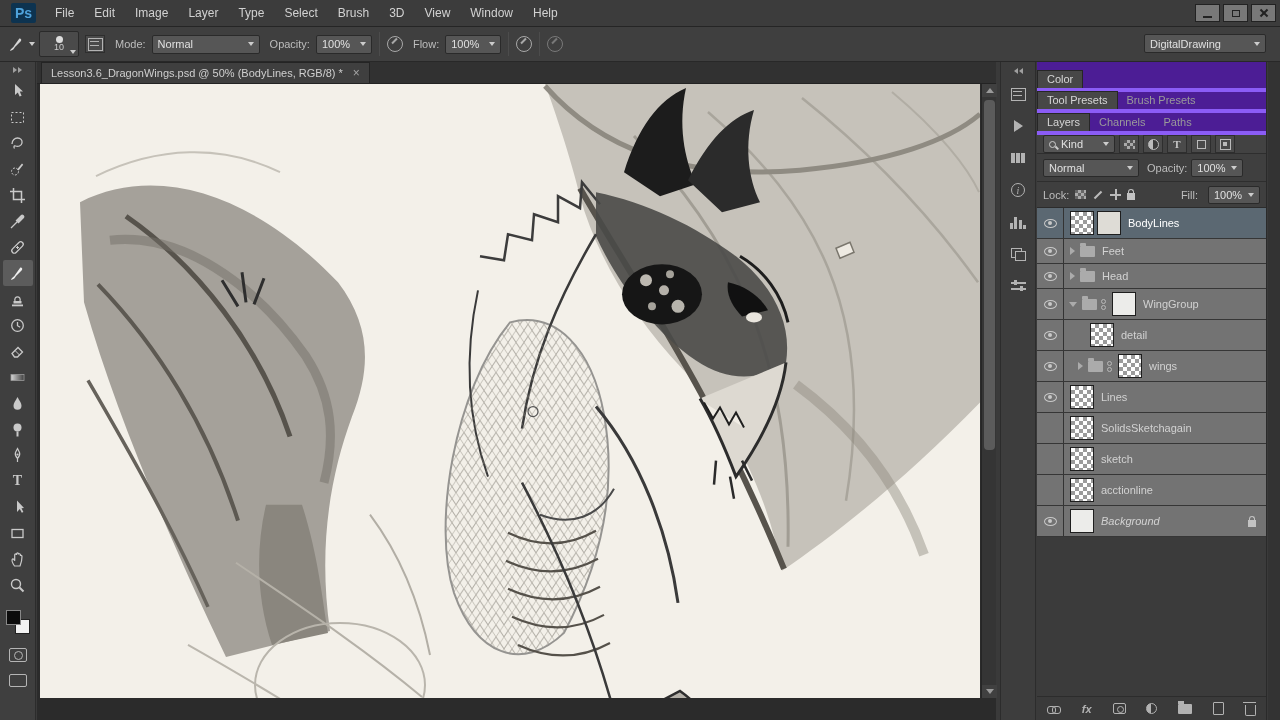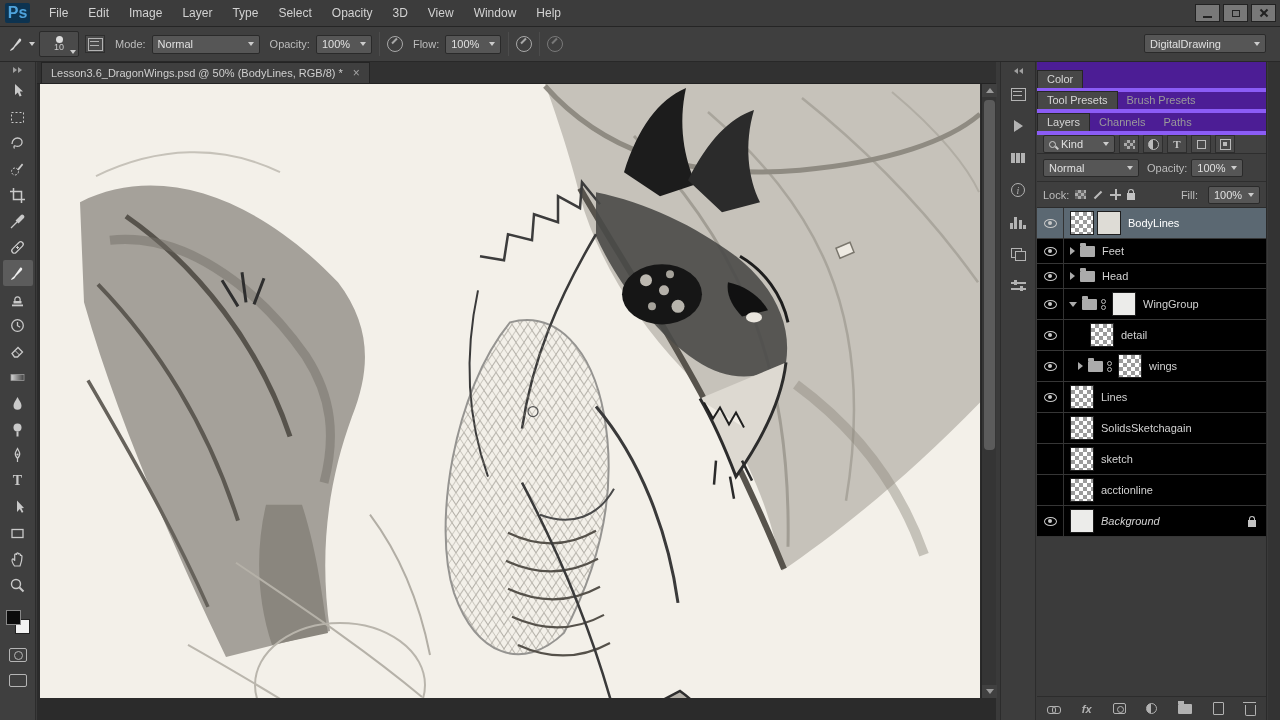--- a/index.html
+++ b/index.html
@@ -3,22 +3,22 @@
 <meta charset="utf-8">
 <style>
   html,body{margin:0;padding:0;background:#222;}
   *{box-sizing:border-box;}
   .app{position:relative;width:1280px;height:720px;background:#3a3a3a;overflow:hidden;
        font-family:"Liberation Sans",sans-serif;font-size:12px;color:#d4d4d4;-webkit-font-smoothing:antialiased;}
 
   
   .menubar{position:absolute;top:0;left:0;width:1280px;height:27px;background:#3c3c3c;
            border-bottom:1px solid #252525;display:flex;align-items:center;}
-  .ps-logo{width:25px;height:20px;margin:0 9px 0 5px;background:#0d3350;color:#4fa3dc;font-weight:bold;
-           font-size:16px;display:flex;align-items:center;justify-content:center;border-radius:2px;}
+  .ps-logo{width:25px;height:20px;margin:0 9px 0 11px;background:#0d3350;color:#4fa3dc;font-weight:bold;
+           font-size:14px;display:flex;align-items:center;justify-content:center;border-radius:2px;}
   .menu-item{padding:0 10px;line-height:27px;color:#d2d2d2;cursor:default;}
   .win-controls{margin-left:auto;display:flex;gap:3px;margin-right:4px;}
   .win-btn{width:25px;height:18px;background:#787878;border:1px solid #222;display:flex;align-items:center;justify-content:center;}
   .glyph-min{width:9px;height:2px;background:#222;margin-top:8px;}
   .glyph-restore{width:8px;height:7px;border:1.5px solid #222;position:relative;}
   .glyph-close{position:relative;width:10px;height:10px;}
   .glyph-close::before,.glyph-close::after{content:"";position:absolute;left:4px;top:0;width:2px;height:10px;background:#222;}
   .glyph-close::before{transform:rotate(45deg);}.glyph-close::after{transform:rotate(-45deg);}
 
   
@@ -133,21 +133,21 @@
   .li-brush{width:12px;height:12px;position:relative;}
   .li-brush::after{content:"";position:absolute;left:1px;top:5px;width:10px;height:2px;background:#bbb;transform:rotate(-45deg);}
   .li-move{width:11px;height:11px;position:relative;}
   .li-move::before{content:"";position:absolute;left:5px;top:0;width:1.5px;height:11px;background:#bbb;}
   .li-move::after{content:"";position:absolute;left:0;top:5px;width:11px;height:1.5px;background:#bbb;}
   .li-lock,.bg-lock{width:8px;height:7px;background:#c3c3c3;position:relative;margin-top:4px;}
   .li-lock::before,.bg-lock::before{content:"";position:absolute;top:-4px;left:1px;width:4px;height:4px;
       border:1.5px solid #c3c3c3;border-bottom:none;border-radius:3px 3px 0 0;}
 
   .layers-list{flex:none;}
-  .layer-row{display:flex;align-items:center;height:31px;background:#000000;border-bottom:1px solid #363636;}
+  .layer-row{display:flex;align-items:center;height:31px;background:#737373;border-bottom:1px solid #363636;}
   .layer-row.sm{height:25px;}
   .layer-row.selected{background:#5b6872;}
   .eye-cell{width:27px;align-self:stretch;display:flex;align-items:center;justify-content:center;
             border-right:1px solid #333;flex:none;}
   .eye{width:13px;height:9px;position:relative;display:inline-block;}
   .eye::before{content:"";position:absolute;inset:0;border:1px solid #c8c8c8;border-radius:50%;}
   .eye::after{content:"";position:absolute;left:4px;top:2px;width:4px;height:4px;background:#c8c8c8;border-radius:50%;}
   .thumb{width:24px;height:24px;border:1px solid #1e1e1e;flex:none;margin-left:6px;}
   .thumb.checker{background-image:
      linear-gradient(45deg,#9b9b9b 25%,transparent 25%,transparent 75%,#9b9b9b 75%),
@@ -187,21 +187,21 @@
 <div class="app">
 
   <div class="menubar">
     <div class="ps-logo">Ps</div>
     <div class="menu-item">File</div>
     <div class="menu-item">Edit</div>
     <div class="menu-item">Image</div>
     <div class="menu-item">Layer</div>
     <div class="menu-item">Type</div>
     <div class="menu-item">Select</div>
-    <div class="menu-item">Opacity</div>
+    <div class="menu-item">Brush</div>
     <div class="menu-item">3D</div>
     <div class="menu-item">View</div>
     <div class="menu-item">Window</div>
     <div class="menu-item">Help</div>
     <div class="win-controls">
       <div class="win-btn">
           <span class="glyph-min"></span>
         </div>
       <div class="win-btn">
           <span class="glyph-restore"></span>

